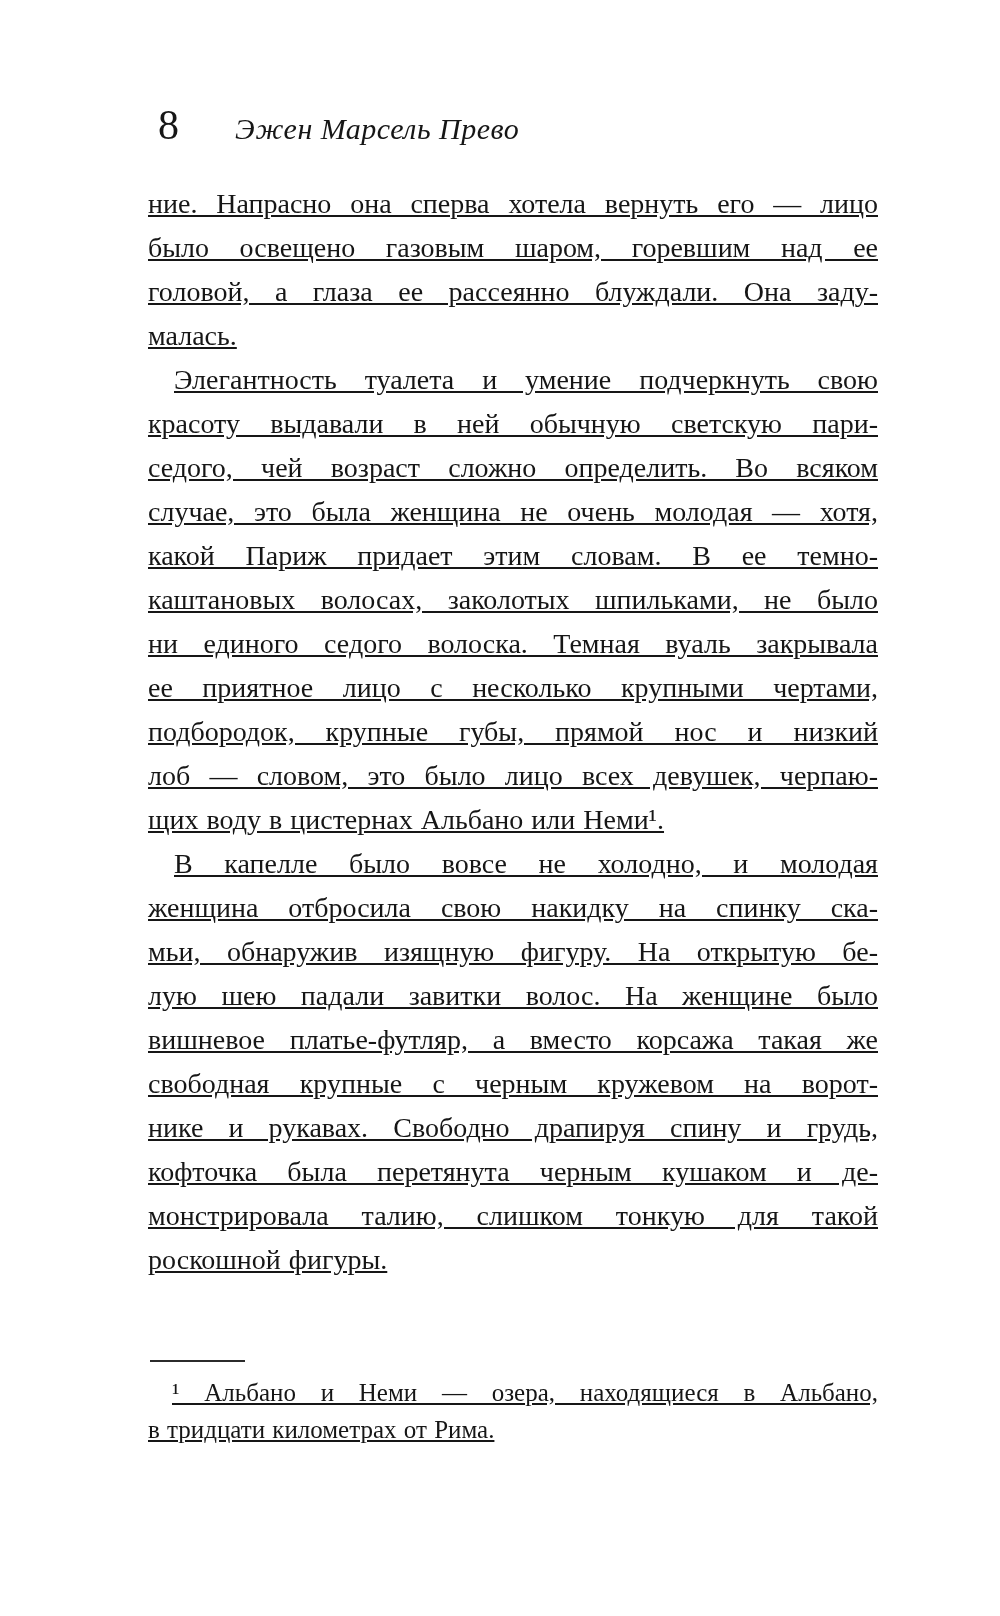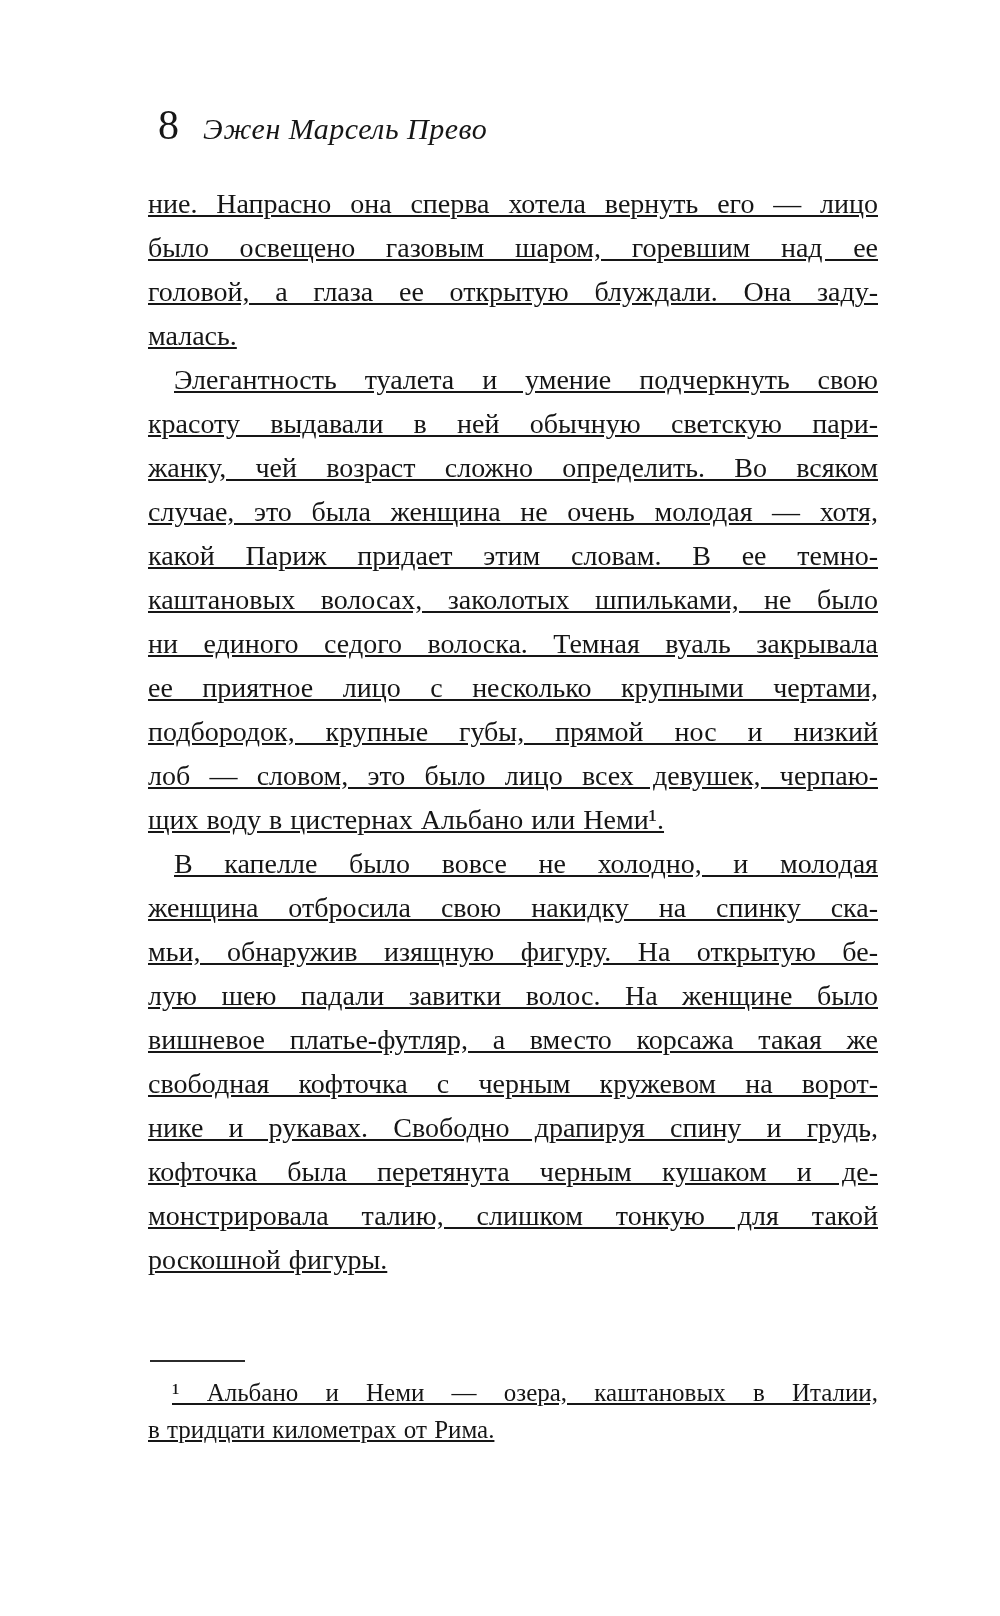--- a/index.html
+++ b/index.html
@@ -25,21 +25,21 @@
   }
   .pagenum {
     font-size: 42px;
     line-height: 1;
     font-weight: 400;
   }
   .running-title {
     font-style: italic;
     font-size: 30px;
     line-height: 1;
-    margin-left: 24px;
+    margin-left: 56px;
     letter-spacing: 0.5px;
   }
   .body-text {
     position: absolute;
     left: 148px;
     top: 182px;
     width: 730px;
     font-size: 28px;
     line-height: 44px;
   }
@@ -81,46 +81,46 @@
 <div class="page">
 
   <div class="header">
     <span class="pagenum">8</span>
     <span class="running-title">Эжен Марсель Прево</span>
   </div>
 
   <div class="body-text">
       <div class="line">ние. Напрасно она сперва хотела вернуть его — лицо</div>
       <div class="line">было освещено газовым шаром, горевшим над ее</div>
-      <div class="line">головой, а глаза ее открытую блуждали. Она заду-</div>
+      <div class="line">головой, а глаза ее рассеянно блуждали. Она заду-</div>
       <div class="line last">малась.</div>
       <div class="line indent">Элегантность туалета и умение подчеркнуть свою</div>
       <div class="line">красоту выдавали в ней обычную светскую пари-</div>
-      <div class="line">жанку, чей возраст сложно определить. Во всяком</div>
+      <div class="line">седого, чей возраст сложно определить. Во всяком</div>
       <div class="line">случае, это была женщина не очень молодая — хотя,</div>
       <div class="line">какой Париж придает этим словам. В ее темно-</div>
       <div class="line">каштановых волосах, заколотых шпильками, не было</div>
       <div class="line">ни единого седого волоска. Темная вуаль закрывала</div>
       <div class="line">ее приятное лицо с несколько крупными чертами,</div>
       <div class="line">подбородок, крупные губы, прямой нос и низкий</div>
       <div class="line">лоб — словом, это было лицо всех девушек, черпаю-</div>
       <div class="line last">щих воду в цистернах Альбано или Неми¹.</div>
       <div class="line indent">В капелле было вовсе не холодно, и молодая</div>
       <div class="line">женщина отбросила свою накидку на спинку ска-</div>
       <div class="line">мьи, обнаружив изящную фигуру. На открытую бе-</div>
       <div class="line">лую шею падали завитки волос. На женщине было</div>
       <div class="line">вишневое платье-футляр, а вместо корсажа такая же</div>
-      <div class="line">свободная кофточка с черным кружевом на ворот-</div>
+      <div class="line">свободная крупные с черным кружевом на ворот-</div>
       <div class="line">нике и рукавах. Свободно драпируя спину и грудь,</div>
       <div class="line">кофточка была перетянута черным кушаком и де-</div>
       <div class="line">монстрировала талию, слишком тонкую для такой</div>
       <div class="line last">роскошной фигуры.</div>
     </div>
 
   <div class="footnote">
     <div class="fn-rule"></div>
     <div class="fn-lines">
-        <div class="line indent">¹ Альбано и Неми — озера, каштановых в Италии,</div>
+        <div class="line indent">¹ Альбано и Неми — озера, находящиеся в Альбано,</div>
         <div class="line last">в тридцати километрах от Рима.</div>
       </div>
   </div>
 
 </div>
 
 </body></html>

